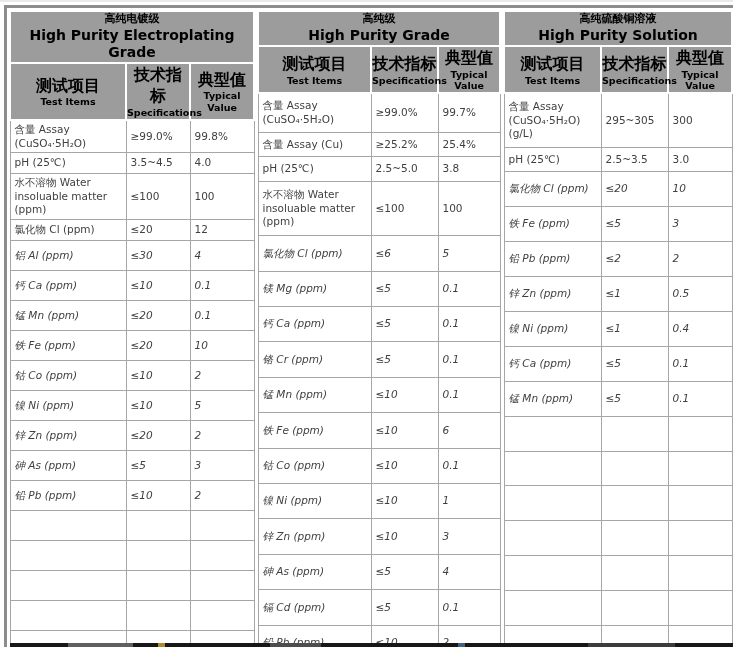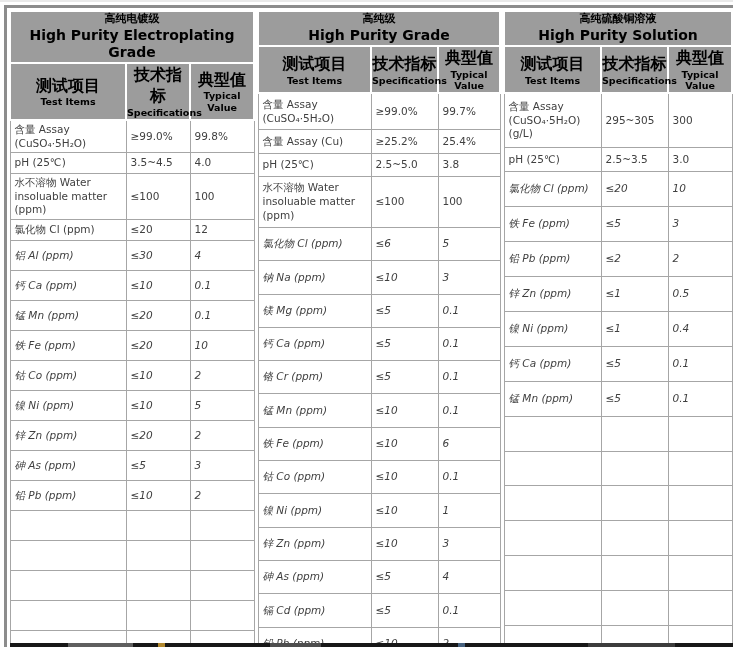--- a/index.html
+++ b/index.html
@@ -244,25 +244,20 @@
           <td>水不溶物 Water insoluable matter (ppm)</td>
           <td>≤100</td>
           <td>100</td>
         </tr>
         <tr class="r-short">
           <td>氯化物 Cl (ppm)</td>
           <td>≤6</td>
           <td>5</td>
         </tr>
         <tr class="r-short">
-          <td>钠 Na (ppm)</td>
-          <td>≤10</td>
-          <td>3</td>
-        </tr>
-        <tr class="r-short">
           <td>镁 Mg (ppm)</td>
           <td>≤5</td>
           <td>0.1</td>
         </tr>
         <tr class="r-short">
           <td>钙 Ca (ppm)</td>
           <td>≤5</td>
           <td>0.1</td>
         </tr>
         <tr class="r-short">

